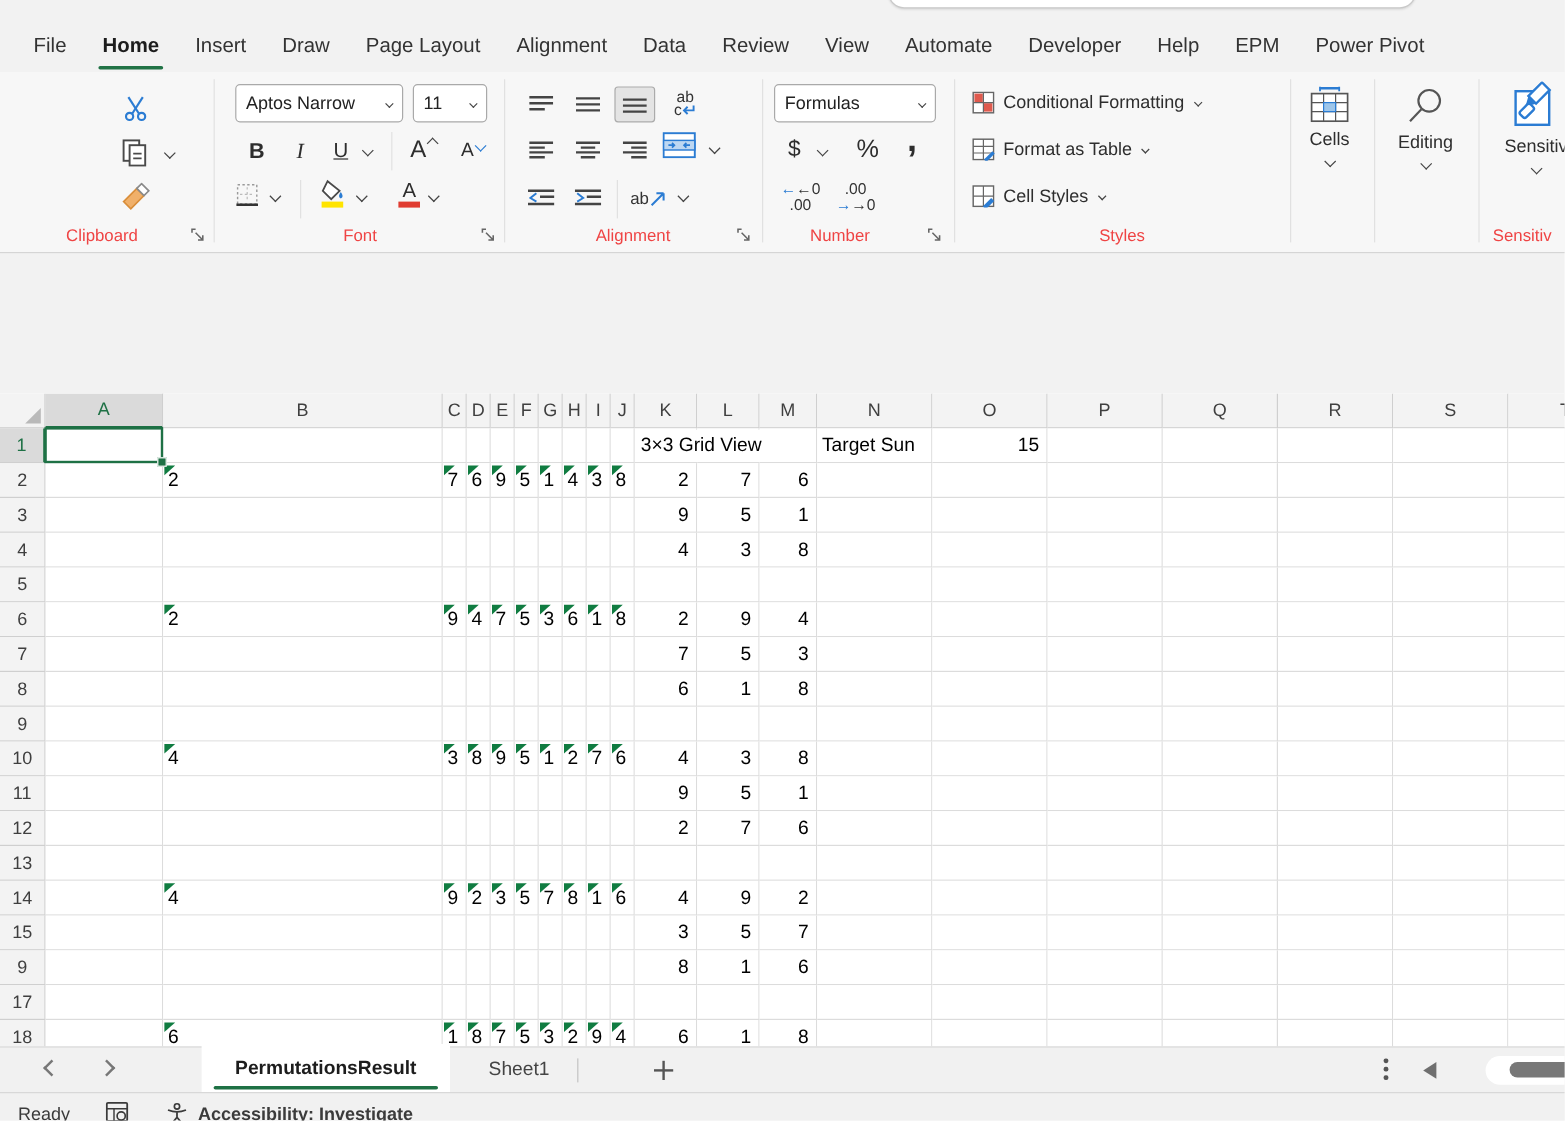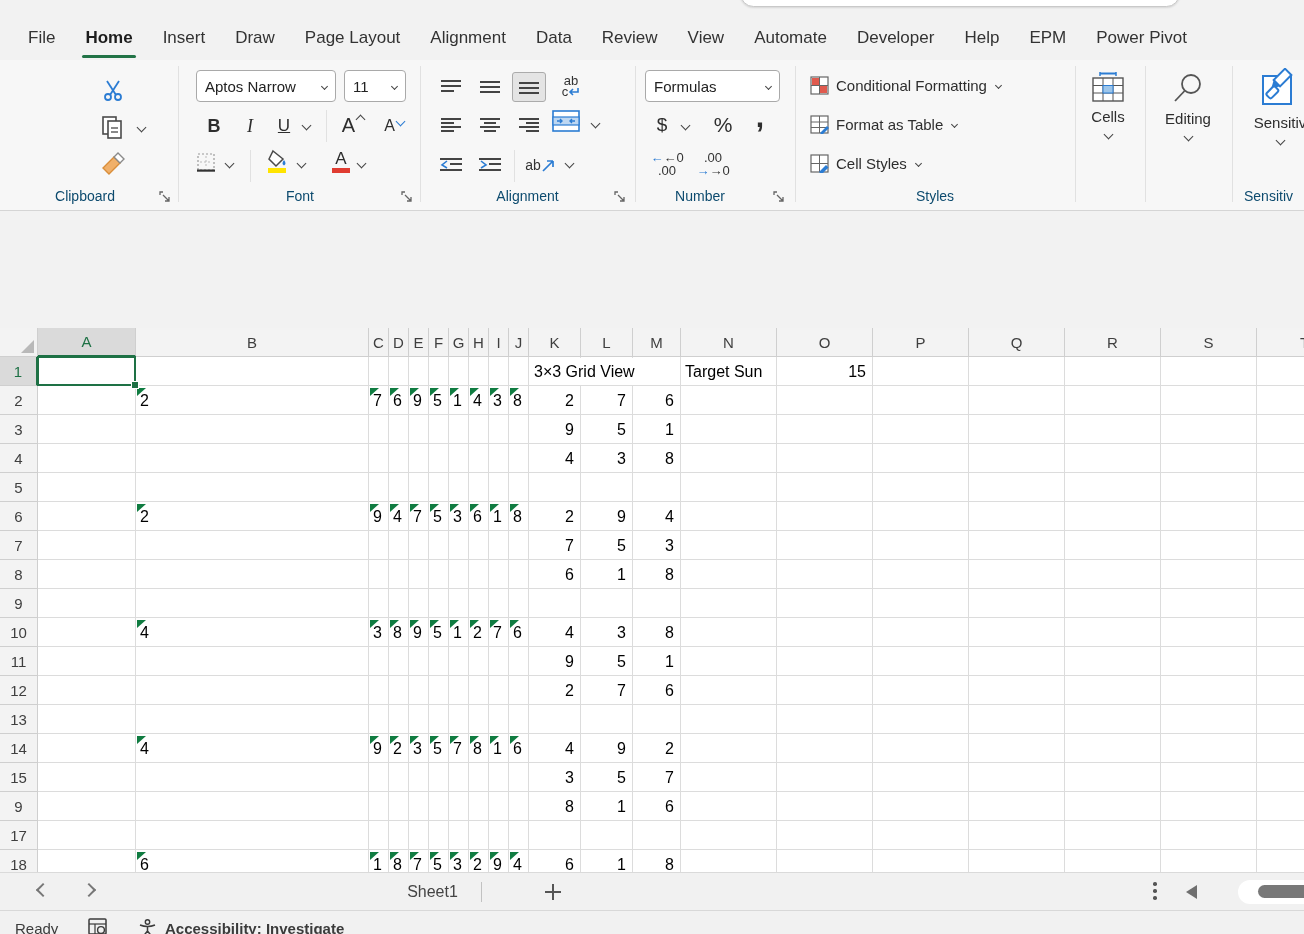--- a/index.html
+++ b/index.html
@@ -10,21 +10,21 @@
   
   .menubar{position:absolute;left:0;top:0;width:1304px;height:60px;background:#F2F2F2;display:flex;align-items:flex-end;padding:0 0 8px 13px;}
   .mi{position:relative;padding:4px 15px;font-size:17px;color:#333;cursor:pointer;white-space:nowrap;}
   .mi.active{font-weight:700;color:#1d1d1d;}
   .mi.active::after{content:"";position:absolute;left:12px;right:12px;bottom:-6px;height:3px;background:#217346;border-radius:2px;}
   .search-remnant{position:absolute;left:740px;top:-20px;width:440px;height:27px;background:#fff;border:1px solid #C9C9C9;border-radius:14px;box-shadow:0 1px 2px rgba(0,0,0,.12);}
 
   
   .ribbon{position:absolute;left:0;top:60px;width:1304px;height:151px;background:#F7F7F7;border-bottom:1px solid #D5D5D5;overflow:hidden;}
   .vsep{position:absolute;top:6px;height:136px;width:1px;background:#E1E1E1;}
-  .glabel{position:absolute;top:128px;font-size:14px;color:#0c4a6e;text-align:center;}
+  .glabel{position:absolute;top:128px;font-size:14px;color:#ef4444;text-align:center;}
   .launcher{position:absolute;top:129px;width:13px;height:13px;}
   .rtext{font-size:15px;color:#2e2e2e;}
   .combo{position:absolute;background:#fff;border:1px solid #A9A9A9;border-radius:4px;display:flex;align-items:center;padding:0 8px;font-size:15px;color:#222;height:32px;}
   .combo .chev{margin-left:auto;color:#444;}
   .chev{display:inline-block;width:7px;height:7px;border-right:1.5px solid currentColor;border-bottom:1.5px solid currentColor;transform:rotate(45deg);flex:none;}
   .chev.sm{width:5px;height:5px;}
   .bigbtn{position:absolute;display:flex;flex-direction:column;align-items:center;color:#2e2e2e;}
   .bigbtn .lbl{font-size:15px;margin-top:6px;}
   .bigbtn .chev{margin-top:6px;color:#444;}
   .ico{position:absolute;display:flex;align-items:center;justify-content:center;}
@@ -1114,20 +1114,23 @@
         <span>8</span>
       </div>
       <div class="selbox" style="left: 37px; top: 28px; width: 99px; height: 30px;">
         <div class="fillhandle"></div>
       </div>
     </div>
 
   <div class="tabbar">
     <span class="navchev left" style="left:38px;"></span>
     <span class="navchev right" style="left:84px;"></span>
+    <div class="sheettab active" style="left:168px;width:207px;top:-3px;height:41px;">
+      <span>PermutationsResult</span>
+    </div>
     <div class="sheettab inactive" style="left:385px;width:95px;">
       <span>Sheet1</span>
     </div>
     <div class="tabsep" style="left:481px;"></div>
     <div class="plus" style="left:545px;"></div>
     <div class="dots3v">
         <i></i>
         <i></i>
         <i></i>
       </div>

